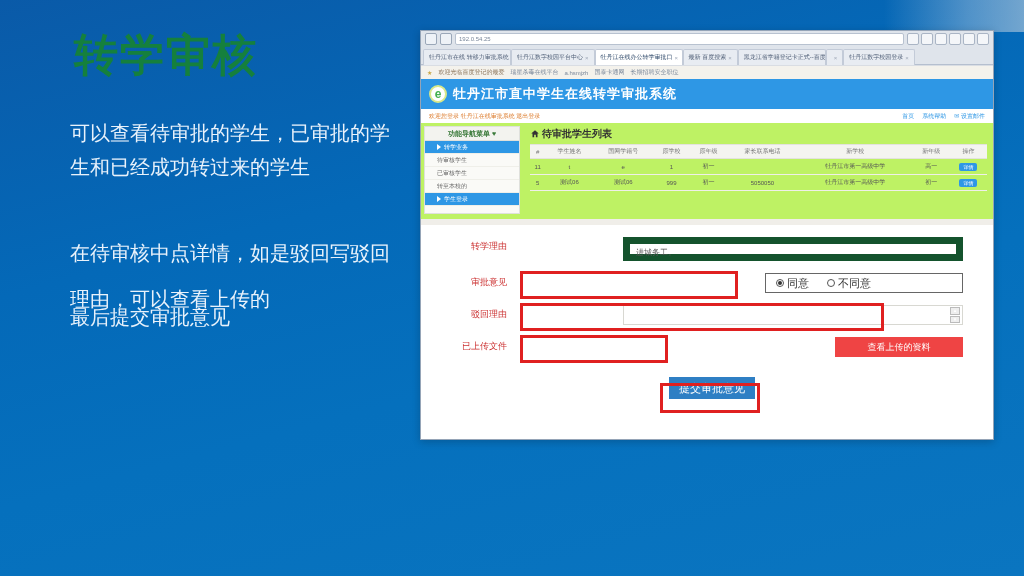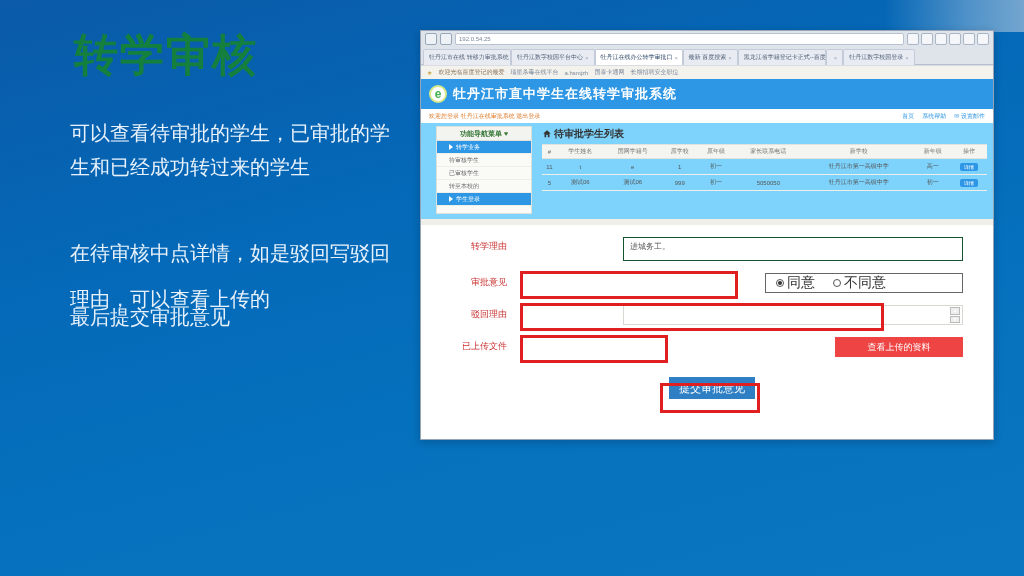--- a/index.html
+++ b/index.html
@@ -33,41 +33,41 @@
   .favline span.star{ color:#c9a84b;}
 
   
   .apphead { height:30px; background:#2e97e5; display:flex; align-items:center; padding:0 8px; gap:6px;}
   .elogo { width:18px; height:18px; border-radius:50%; background:#fff; color:#43b050; font-weight:bold; font-size:12px; display:flex;align-items:center;justify-content:center; border:2px solid #d8e88a;}
   .apptitle{ font-size:13px; color:#fff; letter-spacing:1px; font-weight:600;}
   .welcome { height:14px; background:#fff; display:flex; align-items:center; font-size:6px; color:#dc7a2a; padding:0 8px; justify-content:space-between;}
   .welcome .links{ display:flex; gap:8px; color:#2e97e5;}
 
   
-  .top { height:96px; background:#7dd3fc; display:flex;padding-left:12px; }
+  .top { height:96px; background:#bef264; display:flex; }
   .sidebar{ width:96px; border:1px solid #dfe0dc; margin:3px 0 0 3px; height:88px; background:#fafaf7;}
   .sbhead{ height:14px; background:#f3f3ef; color:#3a7a3a; font-size:7px; font-weight:bold; display:flex;align-items:center;justify-content:center; border-bottom:1px solid #e0e0da;}
   .sbitem{ height:13px; font-size:6px; color:#6a6a6a; display:flex; align-items:center; padding-left:12px; border-bottom:1px solid #efefe9;}
   .sbitem.on{ background:#2e97e5; color:#fff;}
   .sbitem .tri{ display:inline-block; width:0;height:0;border-top:3px solid transparent;border-bottom:3px solid transparent;border-left:4px solid currentColor; margin-right:3px;}
 
   .table-area{ flex:1; padding:4px 6px 0 10px;}
   .tblhead{ display:flex;align-items:center;gap:2px; font-size:10px; font-weight:bold; color:#333;}
   .tblhead svg{width:10px;height:10px;}
   table{ width:100%; border-collapse:collapse; margin-top:3px; font-size:6px; color:#555;}
   th{ background:#f4f4f0; border-top:1px solid #e3e3dd; border-bottom:1px solid #e3e3dd; padding:2px 1px; font-weight:normal; color:#777; text-align:center;}
   td{ border-bottom:1px solid #efefe9; padding:3px 1px; text-align:center;}
   .op{ background:#2e97e5;color:#fff;padding:1px 4px;border-radius:2px;font-size:5px;}
 
   
   .form { background:#fff; height:222px; border-top:6px solid #f0eee9; padding:12px 30px 8px 40px; position:relative;}
   .frow{ display:flex; align-items:flex-start; margin-bottom:12px;justify-content:space-between;}
   .flabel{ width:56px; text-align:right; font-size:9px; color:#c33; padding-top:3px; padding-right:10px;}
-  .reason-box{ width:340px; height:24px; border:1px solid #14532d; background:#fff; font-size:8px; color:#555; padding:3px 6px;}
-  .radio-box{ width:198px; height:20px; border:1px solid #666; display:flex; align-items:center; gap:18px; padding-left:10px; font-size:14px; color:#333;}
+  .reason-box{ width:340px; height:24px; border:7px solid #14532d; background:#fff; font-size:8px; color:#555; padding:3px 6px;}
+  .radio-box{ width:198px; height:20px; border:1px solid #666; display:flex; align-items:center; gap:18px; padding-left:10px; font-size:11px; color:#333;}
   .radio-box .r{ display:flex; align-items:center; gap:3px;}
   .rcirc{ width:8px;height:8px;border:1px solid #555;border-radius:50%;display:inline-flex;align-items:center;justify-content:center;}
   .rcirc.sel::after{content:"";width:4px;height:4px;background:#333;border-radius:50%;}
   .reject-box{ width:340px; height:20px; border:1px solid #d8d8d2; background:#fff; position:relative;}
   .spin{ position:absolute; right:2px; top:1px; width:10px; height:16px; display:flex; flex-direction:column; gap:1px;}
   .spin div{ flex:1; background:#eee; border:1px solid #bbb; font-size:5px; text-align:center; line-height:5px;}
   .view-btn{ width:128px; height:20px; background:#ef4444; color:#fff; font-size:9px; display:flex;align-items:center;justify-content:center; border:none;}
   .hl{ position:absolute; border:3px solid #e02020; pointer-events:none;}
   .hl1{ left:99px; top:46px;  width:218px; height:28px;}
   .hl2{ left:99px; top:78px;  width:364px; height:28px;}

